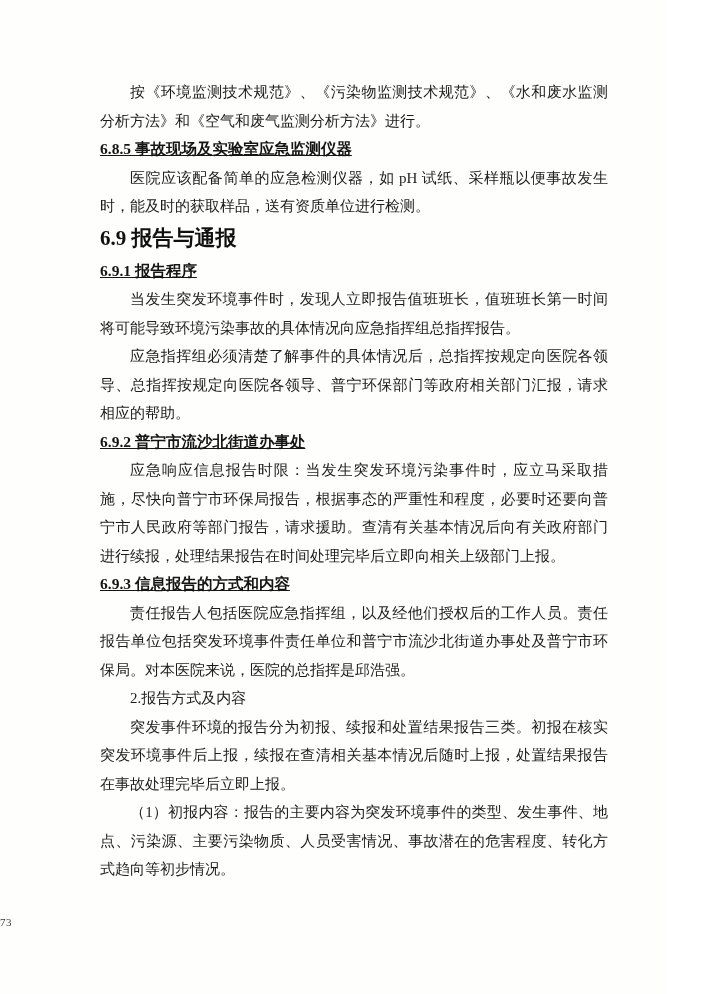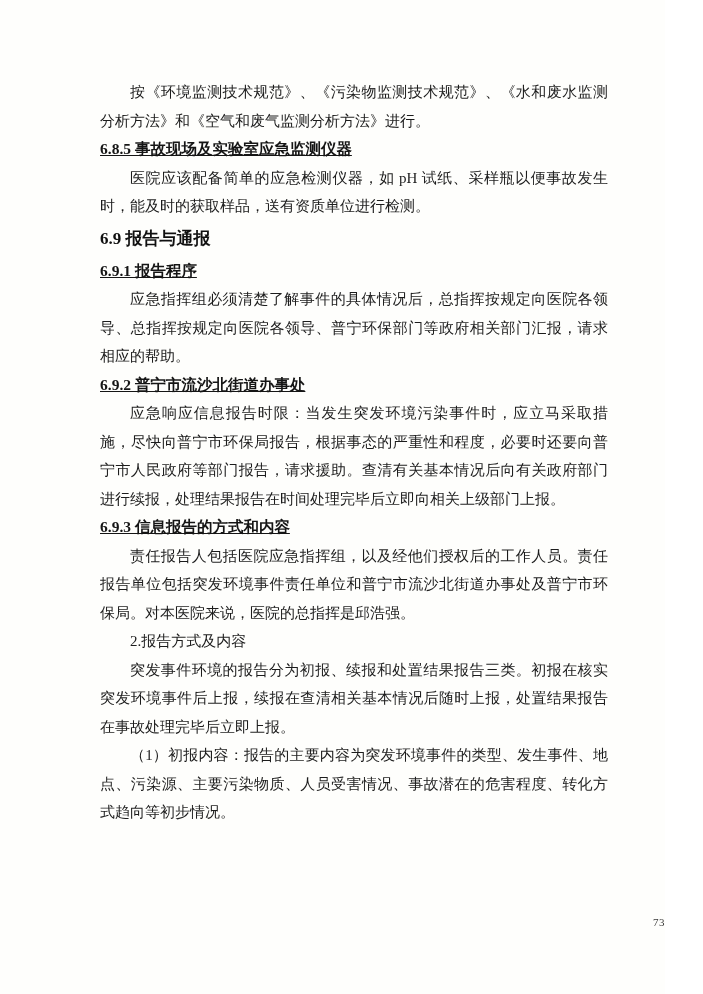--- a/index.html
+++ b/index.html
@@ -36,47 +36,48 @@
     margin: 0;
     font-size: 15.5px;
     font-weight: bold;
     line-height: 28.5px;
     text-indent: 0;
     color: #151515;
     text-decoration: underline;
   }
   .heading-big {
     margin: 2px 0 3px 0;
-    font-size: 17px;
+    font-size: 21px;
     font-weight: bold;
     line-height: 31px;
     text-indent: 0;
     color: #101010;
   }
   .page-number {
     position: absolute;
     left: 0;
     right: 0;
     top: 916px;
-    text-align: right;
+    text-align: left;
     font-size: 11px;
     color: #3a3a3a;
     letter-spacing: 0.5px;
   }
 </style>
 </head>
 <body>
 
 <div class="page">
   <div class="content">
     <p class="para">按《环境监测技术规范》、《污染物监测技术规范》、《水和废水监测分析方法》和《空气和废气监测分析方法》进行。</p>
     <p class="heading-sub">6.8.5 事故现场及实验室应急监测仪器</p>
     <p class="para">医院应该配备简单的应急检测仪器，如 pH 试纸、采样瓶以便事故发生时，能及时的获取样品，送有资质单位进行检测。</p>
     <p class="heading-big">6.9 报告与通报</p>
     <p class="heading-sub">6.9.1 报告程序</p>
+    <p class="para">当发生突发环境事件时，发现人立即报告值班班长，值班班长第一时间将可能导致环境污染事故的具体情况向应急指挥组总指挥报告。</p>
     <p class="para">应急指挥组必须清楚了解事件的具体情况后，总指挥按规定向医院各领导、总指挥按规定向医院各领导、普宁环保部门等政府相关部门汇报，请求相应的帮助。</p>
     <p class="heading-sub">6.9.2 普宁市流沙北街道办事处</p>
     <p class="para">应急响应信息报告时限：当发生突发环境污染事件时，应立马采取措施，尽快向普宁市环保局报告，根据事态的严重性和程度，必要时还要向普宁市人民政府等部门报告，请求援助。查清有关基本情况后向有关政府部门进行续报，处理结果报告在时间处理完毕后立即向相关上级部门上报。</p>
     <p class="heading-sub">6.9.3 信息报告的方式和内容</p>
     <p class="para">责任报告人包括医院应急指挥组，以及经他们授权后的工作人员。责任报告单位包括突发环境事件责任单位和普宁市流沙北街道办事处及普宁市环保局。对本医院来说，医院的总指挥是邱浩强。</p>
     <p class="para">2.报告方式及内容</p>
     <p class="para">突发事件环境的报告分为初报、续报和处置结果报告三类。初报在核实突发环境事件后上报，续报在查清相关基本情况后随时上报，处置结果报告在事故处理完毕后立即上报。</p>
     <p class="para">（1）初报内容：报告的主要内容为突发环境事件的类型、发生事件、地点、污染源、主要污染物质、人员受害情况、事故潜在的危害程度、转化方式趋向等初步情况。</p>
   </div>
   <div class="page-number">73</div>

